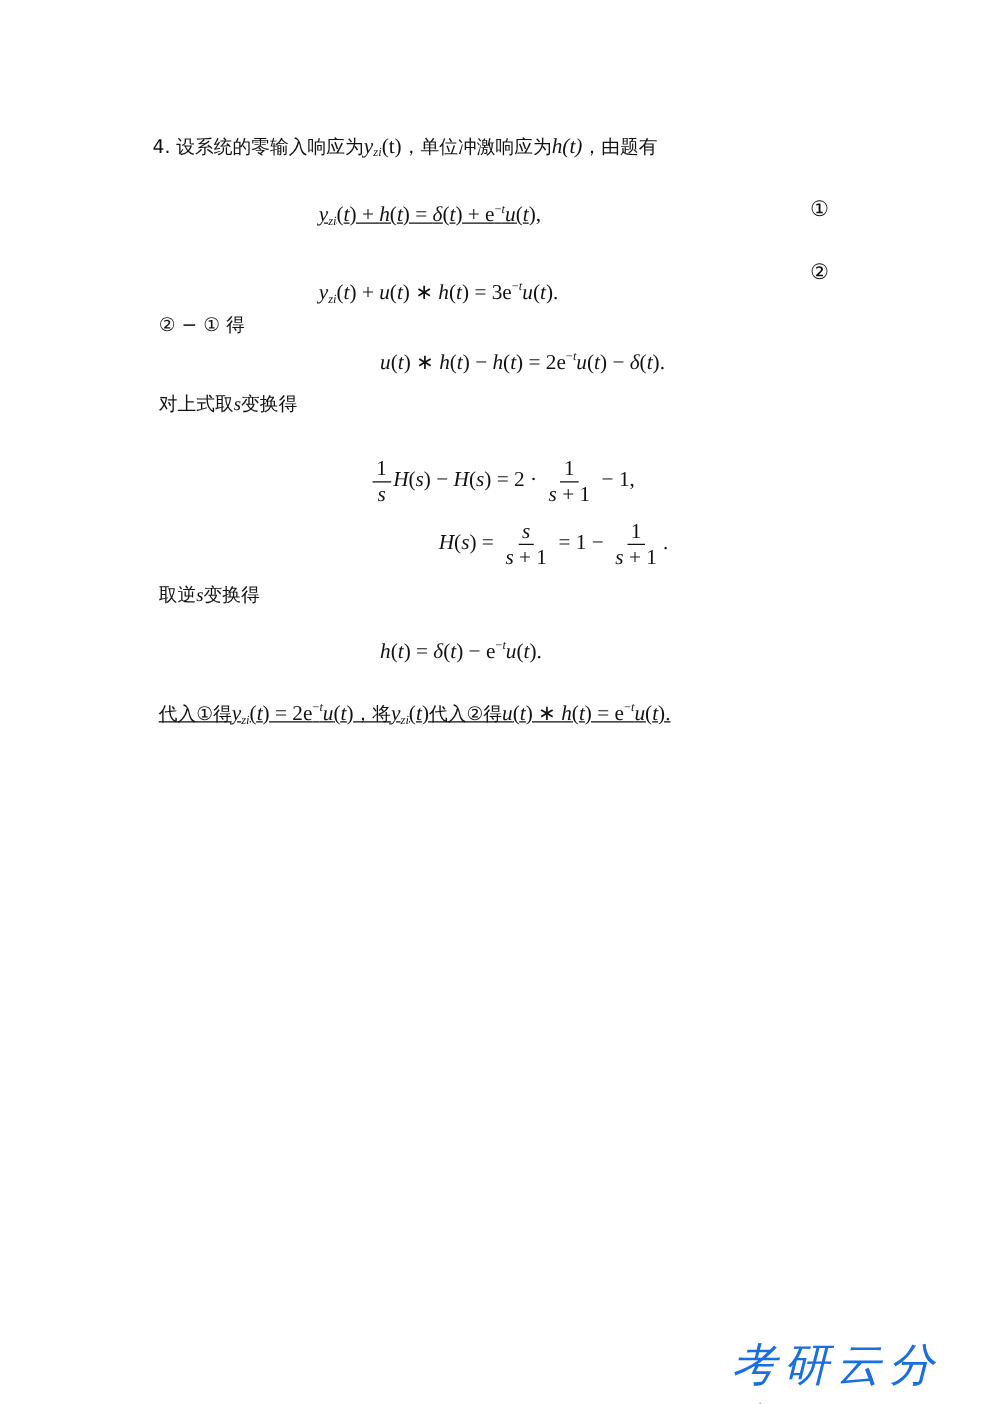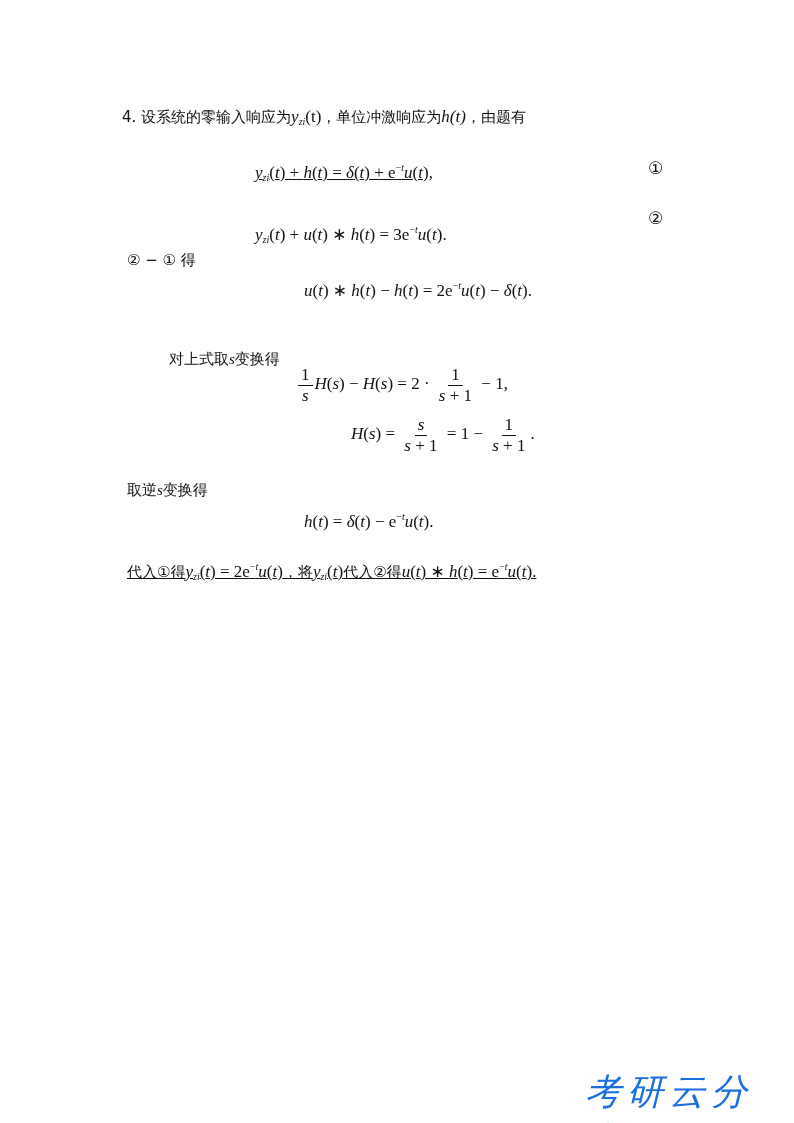--- a/index.html
+++ b/index.html
@@ -33,21 +33,21 @@
 <div class="line m" style="left:255px; top:220px;">
   <i>y</i><span class="sub">zi</span>(<i>t</i>) + <i>u</i>(<i>t</i>) ∗ <i>h</i>(<i>t</i>) = 3e<span class="sup">−<i>t</i></span><i>u</i>(<i>t</i>).
 </div>
 <div class="tag" style="top:208px;">②</div>
 
 <div class="line" style="left:127px; top:250px;">② − ① 得</div>
 <div class="line m" style="left:277px; top:276px;margin-left:27px;">
   <i>u</i>(<i>t</i>) ∗ <i>h</i>(<i>t</i>) − <i>h</i>(<i>t</i>) = 2e<span class="sup">−<i>t</i></span><i>u</i>(<i>t</i>) − <i>δ</i>(<i>t</i>).
 </div>
 
-<div class="line" style="left:127px; top:349px;margin-left:42px;">
+<div class="line" style="left:127px; top:313px;">
   <span>对上式取</span><i class="v">s</i><span>变换得</span>
 </div>
 <div class="line m" style="left:296px; top:363px; line-height:42px;">
   <span class="frac">
       <span class="num">1</span>
       <span class="den"><i>s</i></span>
     </span><i>H</i>(<i>s</i>) − <i>H</i>(<i>s</i>) = 2 · <span class="frac">
       <span class="num">1</span>
       <span class="den"><i>s</i> + 1</span>
     </span> − 1,
@@ -55,21 +55,21 @@
 <div class="line m" style="left:351px; top:413px; line-height:42px;">
   <i>H</i>(<i>s</i>) = <span class="frac">
       <span class="num"><i>s</i></span>
       <span class="den"><i>s</i> + 1</span>
     </span> = 1 − <span class="frac">
       <span class="num">1</span>
       <span class="den"><i>s</i> + 1</span>
     </span>.
 </div>
 
-<div class="line" style="left:127px; top:480px;">
+<div class="line" style="left:127px; top:466px;">
   <span>取逆</span><i class="v">s</i><span>变换得</span>
 </div>
 <div class="line m" style="left:304px; top:507px;">
   <i>h</i>(<i>t</i>) = <i>δ</i>(<i>t</i>) − e<span class="sup">−<i>t</i></span><i>u</i>(<i>t</i>).
 </div>
 
 <div class="line" style="left:127px; top:557px;text-decoration:underline;">
   <span>代入①得</span><span class="m"><i>y</i><span class="sub">zi</span>(<i>t</i>) = 2e<span class="sup">−<i>t</i></span><i>u</i>(<i>t</i>)</span><span>，将</span><span class="m"><i>y</i><span class="sub">zi</span>(<i>t</i>)</span><span>代入②得</span><span class="m"><i>u</i>(<i>t</i>) ∗ <i>h</i>(<i>t</i>) = e<span class="sup">−<i>t</i></span><i>u</i>(<i>t</i>).</span>
 </div>
 

